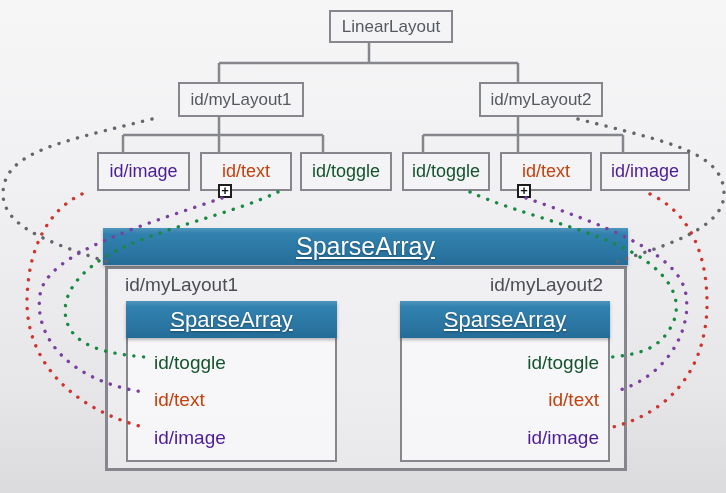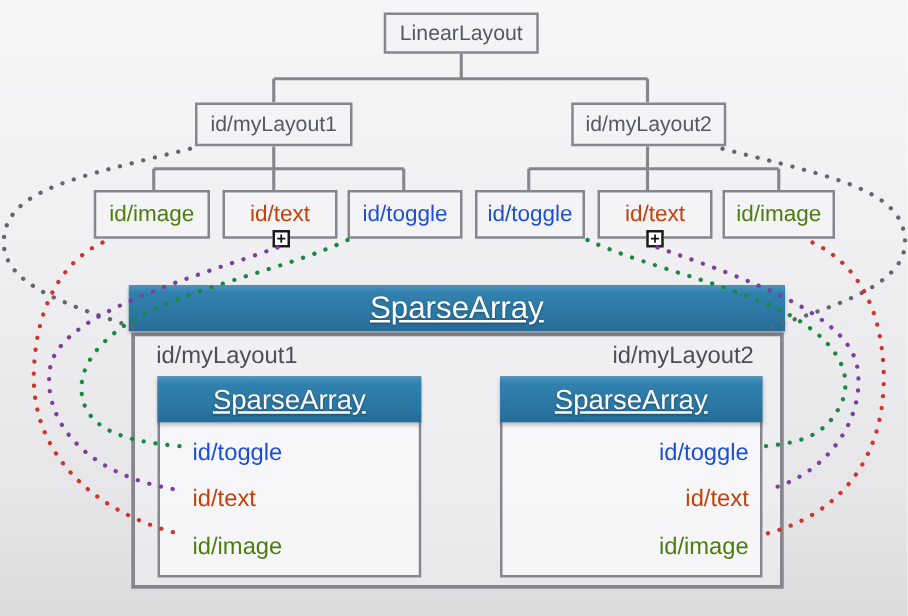--- a/index.html
+++ b/index.html
@@ -11,26 +11,26 @@
   }
   .stage{position:relative;width:726px;height:493px;}
   svg.layer{position:absolute;left:0;top:0;pointer-events:none;}
   .z-connect{z-index:1;}
   .z-dots{z-index:5;}
 
   .node{
     position:absolute;box-sizing:border-box;
     border:2px solid #85878c;background:#f4f4f6;
     display:flex;align-items:center;justify-content:center;
-    font-size:17px;color:#56595f;z-index:2;
+    font-size:17px;color:#56595f;z-index:2;margin-left:22px;
   }
   .leaf{font-size:18px;}
-  .c-red{color:#4d7c0f;}
+  .c-red{color:#4c1d95;}
   .c-purple{color:#c2410c;}
-  .c-green{color:#1d4ed8;}
+  .c-green{color:#14532d;}
 
   .plus{
     position:absolute;z-index:4;box-sizing:border-box;
     width:14px;height:14px;background:#ffffff;border:2px solid #1c1c1c;
     color:#111;font-size:13px;font-weight:bold;line-height:9px;text-align:center;
   }
 
   .blue-bar{
     position:absolute;box-sizing:border-box;z-index:3;
     background:linear-gradient(180deg,#4f95bd 0%,#3181ae 16%,#2b76a3 65%,#256c98 100%);

